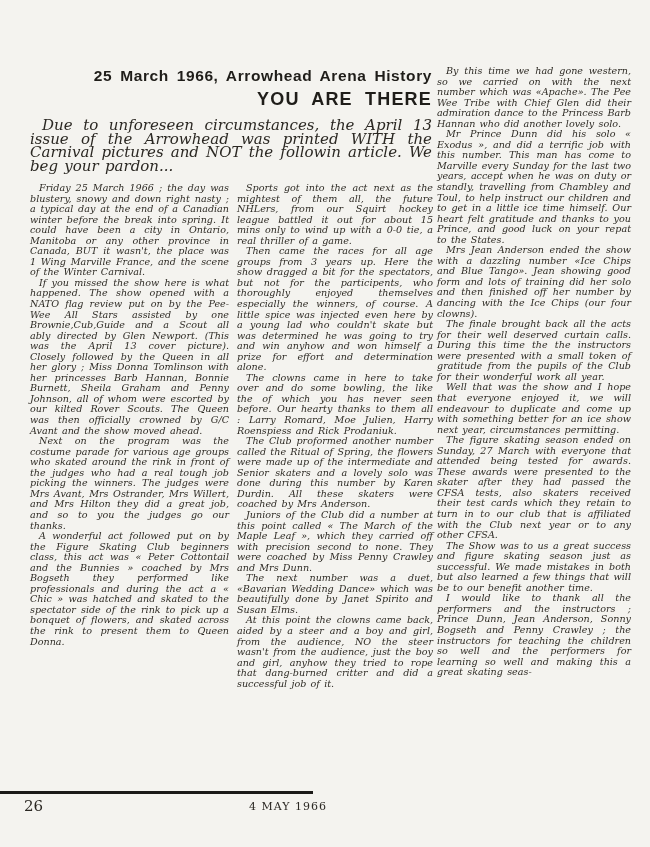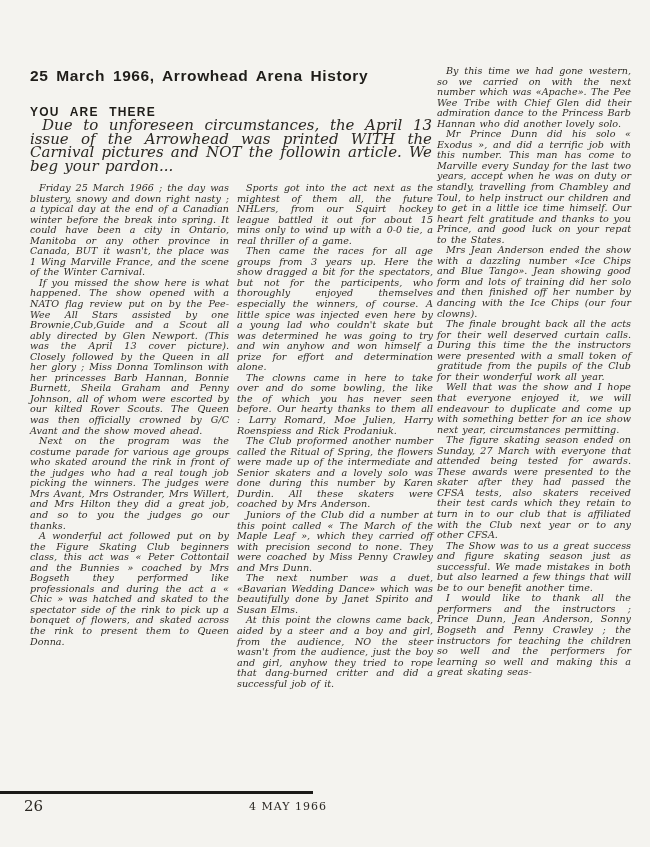--- a/index.html
+++ b/index.html
@@ -14,39 +14,39 @@
     background: #f4f3ef;
     overflow: hidden;
     font-family: "DejaVu Serif", serif;
     color: #2b2823;
   }
   .masthead {
     position: absolute;
     left: 30px;
     top: 66px;
     width: 402px;
-    text-align: left;
+    text-align: right;
     color: #1f1d19;
   }
   .masthead .title {
     font-family: "Liberation Sans", sans-serif;
     font-weight: bold;
     font-size: 15.5px;
     letter-spacing: 0.6px;
     word-spacing: 3px;
     line-height: 20px;
   }
   .masthead .subtitle {
     font-family: "Liberation Sans", sans-serif;
     font-weight: bold;
-    font-size: 12px;
+    font-size: 18px;
     letter-spacing: 1.2px;
     word-spacing: 6px;
     line-height: 20px;
-    margin-top: 16px;
+    margin-top: 3px;
   }
   .intro {
     position: absolute;
     left: 30px;
     top: 119px;
     width: 402px;
     font-style: italic;
     font-size: 15px;
     line-height: 13.6px;
     text-align: justify;

